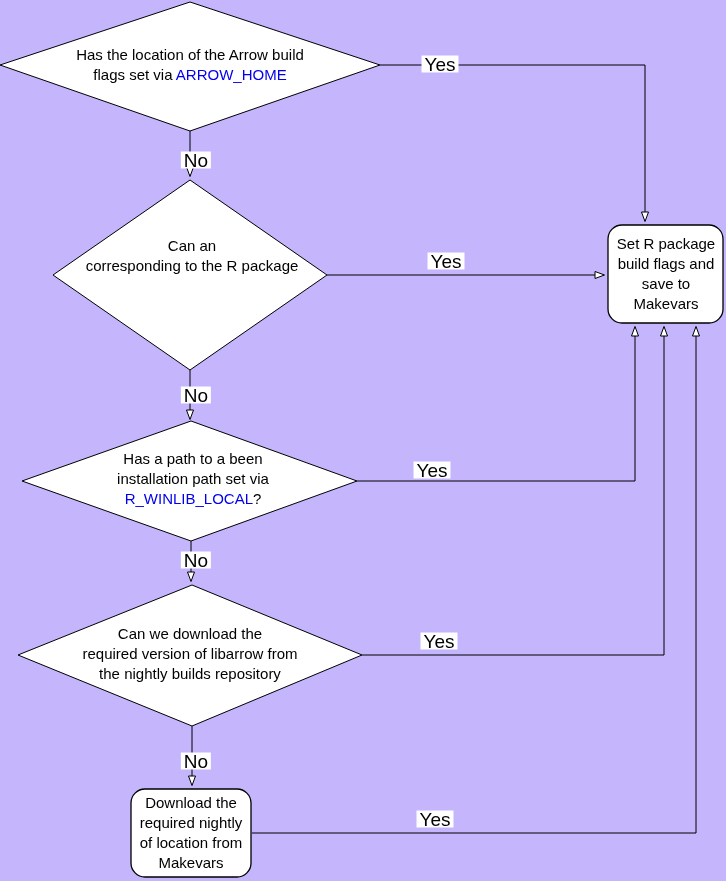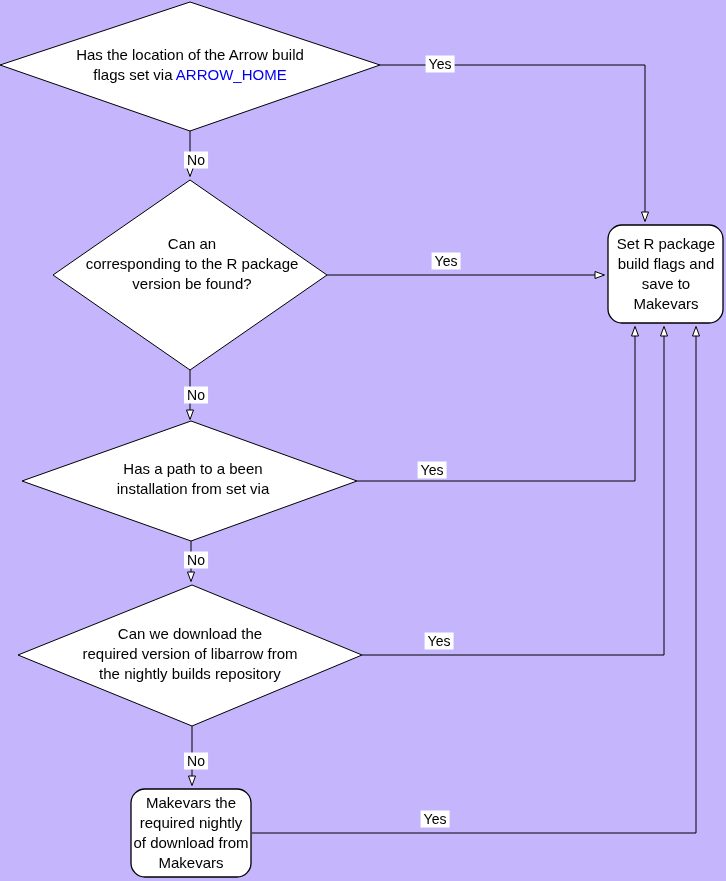--- a/index.html
+++ b/index.html
@@ -7,21 +7,21 @@
     position:relative;width:726px;height:881px;background:#c4b5fd;
     font-family:"Liberation Sans",sans-serif;color:#000;overflow:hidden;padding-left:29px;
   }
   .canvas svg{position:absolute;left:0;top:0;}
   .ntext{
     position:absolute;transform:translate(-50%,-50%);
     text-align:center;font-size:15px;line-height:20px;white-space:nowrap;
   }
   .elabel{
     position:absolute;transform:translate(-50%,-50%);
-    font-size:14px;line-height:17px;background:#ffffff;padding:0 3px;white-space:nowrap;text-align:center;
+    font-size:19px;line-height:17px;background:#ffffff;padding:0 3px;white-space:nowrap;text-align:center;
   }
   .link{color:#0000ee;}
 </style>
 </head>
 <body>
 
 <div class="canvas">
 
   <svg width="726" height="881" viewBox="0 0 726 881">
     <defs>
@@ -47,48 +47,48 @@
 
     <rect x="608" y="225" width="115" height="98" rx="14" fill="#ffffff" stroke="#000" stroke-width="1.3"></rect>
     <rect x="131" y="789" width="120" height="88" rx="14" fill="#ffffff" stroke="#000" stroke-width="1.3"></rect>
   </svg>
 
   <div class="ntext" style="left:190px;top:65px">
     <div>Has the location of the Arrow build</div>
     <div><span>flags set via </span><span class="link">ARROW_HOME</span></div>
   </div>
 
-  <div class="ntext" style="left:192px;top:264px">
+  <div class="ntext" style="left:192px;top:256px">
     <div>Can an</div>
     <div>corresponding to the R package</div>
-    <div>version be found?</div>
   </div>
 
   <div class="ntext" style="left:193px;top:479px">
     <div>Has a path to a been</div>
-    <div>installation from set via</div>
+    <div>installation path set via</div>
+    <div><span class="link">R_WINLIB_LOCAL</span><span>?</span></div>
   </div>
 
   <div class="ntext" style="left:190px;top:654px">
     <div>Can we download the</div>
     <div>required version of libarrow from</div>
     <div>the nightly builds repository</div>
   </div>
 
   <div class="ntext" style="left:666px;top:274px">
     <div>Set R package</div>
     <div>build flags and</div>
     <div>save to</div>
     <div>Makevars</div>
   </div>
 
   <div class="ntext" style="left:191px;top:833px">
-    <div>Makevars the</div>
+    <div>Download the</div>
     <div>required nightly</div>
-    <div>of download from</div>
+    <div>of location from</div>
     <div>Makevars</div>
   </div>
 
   <div class="elabel" style="left:440px;top:64px">Yes</div>
   <div class="elabel" style="left:196px;top:160px">No</div>
   <div class="elabel" style="left:446px;top:261px">Yes</div>
   <div class="elabel" style="left:196px;top:395px">No</div>
   <div class="elabel" style="left:432px;top:470px">Yes</div>
   <div class="elabel" style="left:196px;top:560px">No</div>
   <div class="elabel" style="left:439px;top:641px">Yes</div>

